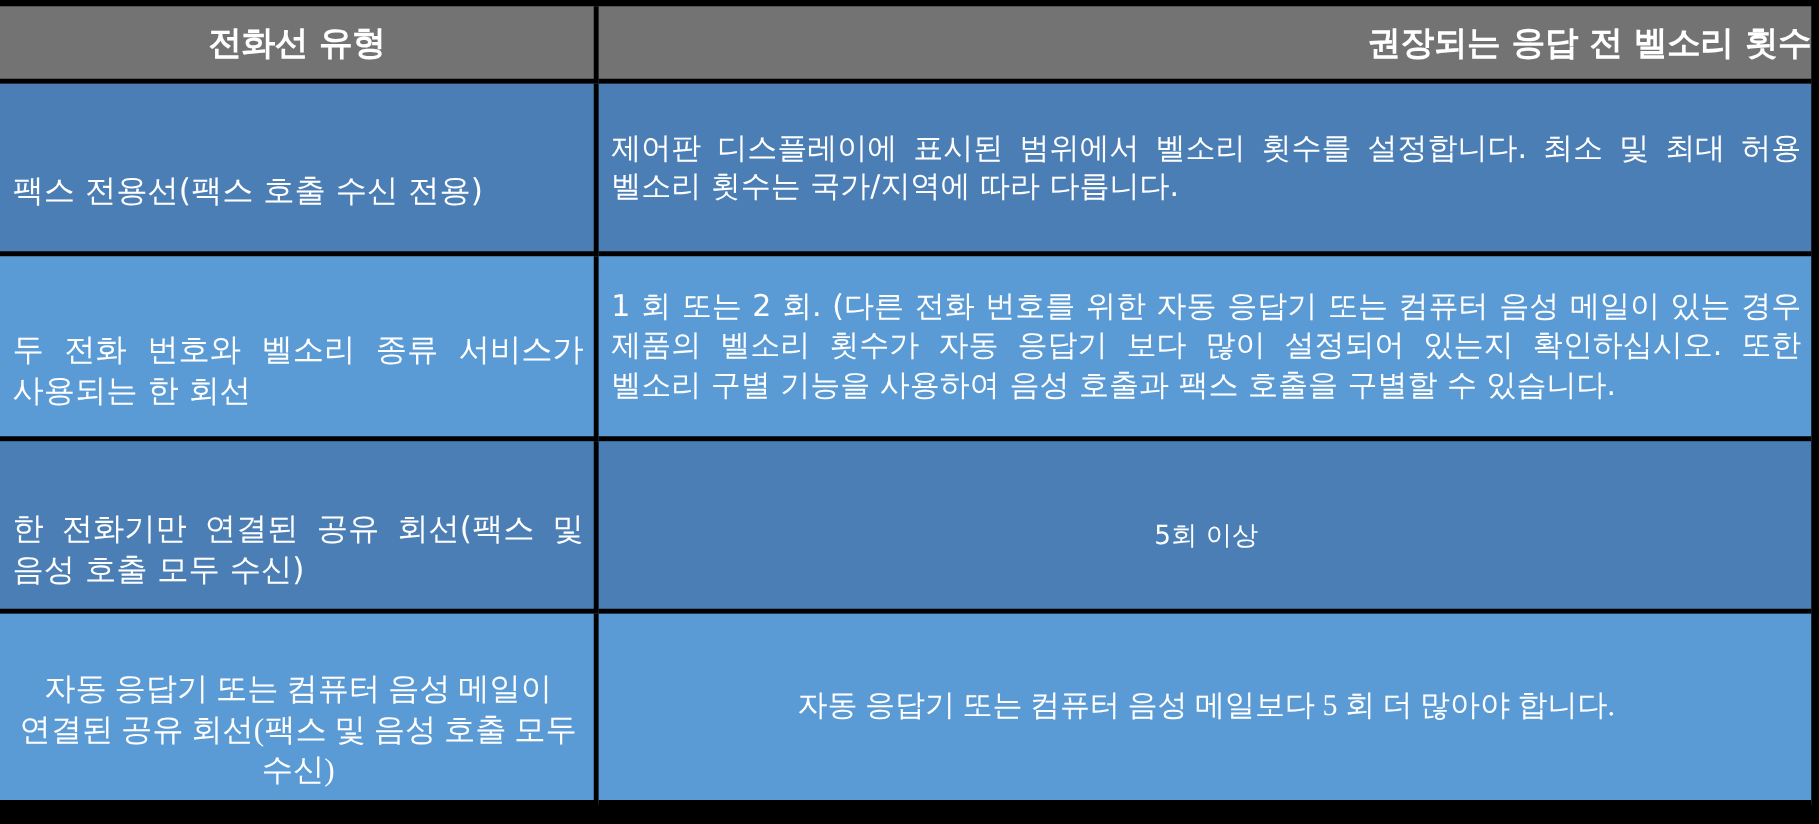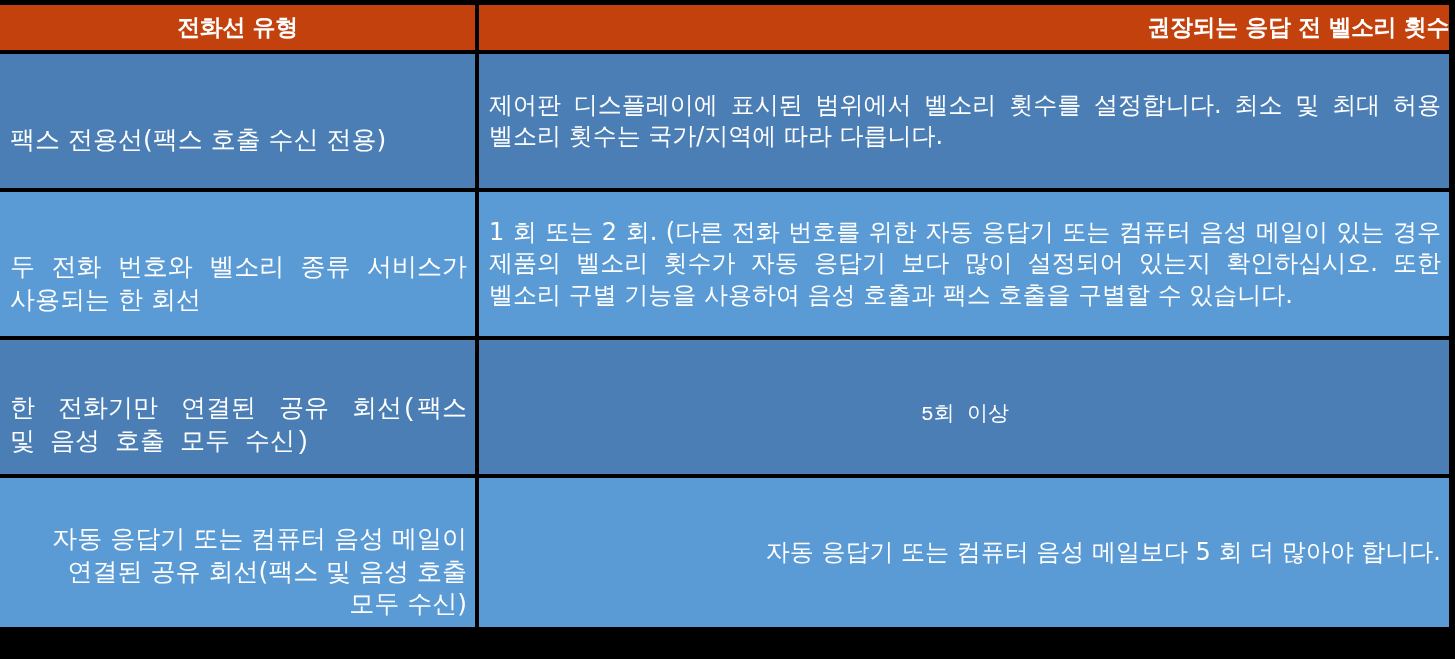--- a/index.html
+++ b/index.html
@@ -37,25 +37,25 @@
   table.ring-table th,
   table.ring-table td {
     border: 0;
     padding: 0;
     vertical-align: middle;
     box-sizing: border-box;
   }
 
   
   tr.header-row th {
-    background: #c2410c;
+    background: #737373;
     color: #FFFFFF;
-    height: 49px;
+    height: 62px;
     text-align: center;
-    font-size: 23px;
+    font-size: 27px;
     font-weight: bold;
     letter-spacing: -0.4px;
     border-bottom: 4px solid #000000;
     border-right: 4px solid #000000;
   }
   tr.header-row th.last-col {
     border-right: 0;
     text-align: right;
   }
 
@@ -79,36 +79,37 @@
   }
 
   
   .just {
     text-align: justify;
     text-align-last: left;
     text-justify: inter-character;
     word-break: keep-all;
   }
   .plain {
-    text-align: right;
+    text-align: center;
     word-break: keep-all;
+    font-family: Liberation Serif, serif;
   }
   .centered {
     text-align: center;
     word-break: keep-all;
     margin-top: 16px;
   }
 
   
   .band-dark  { background: #4A7EB5; }
   .band-light { background: #5B9BD5; }
 
   .row-h1 { height: 138px; }
   .row-h2 { height: 148px; }
-  .row-h3 { height: 138px; font-family: Liberation Mono, monospace; }
+  .row-h3 { height: 138px; }
   .row-h4 { height: 127px; }
 
   .rings-text { font-size: 24px; line-height: 1.30; }
   .type-text  { font-size: 25px; line-height: 1.30; margin-top: 39px; }
   .rings-center { font-size: 21px; }
 </style>
 </head>
 <body>
 
 <div class="table-wrap">

